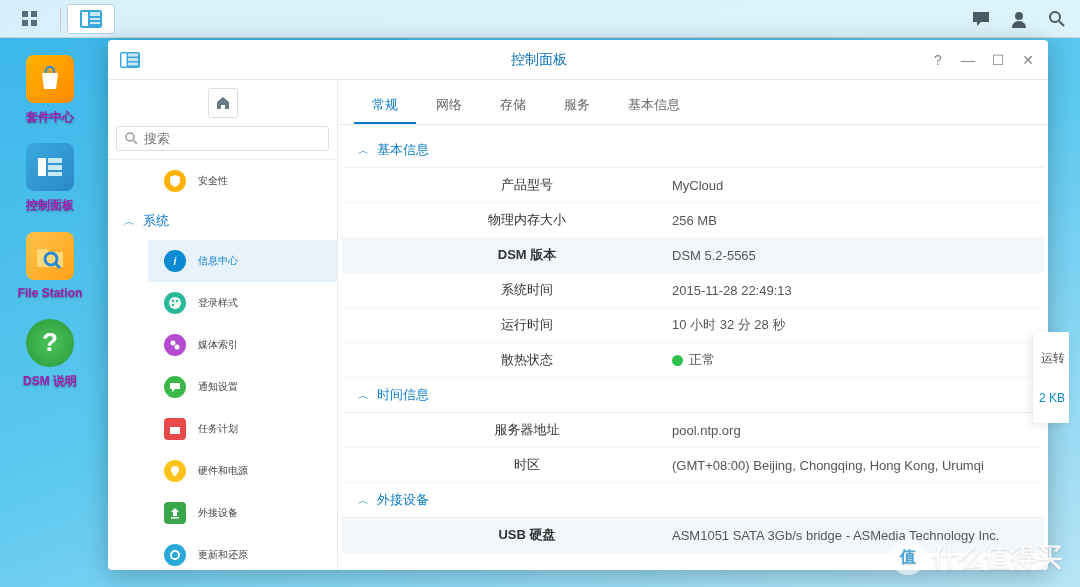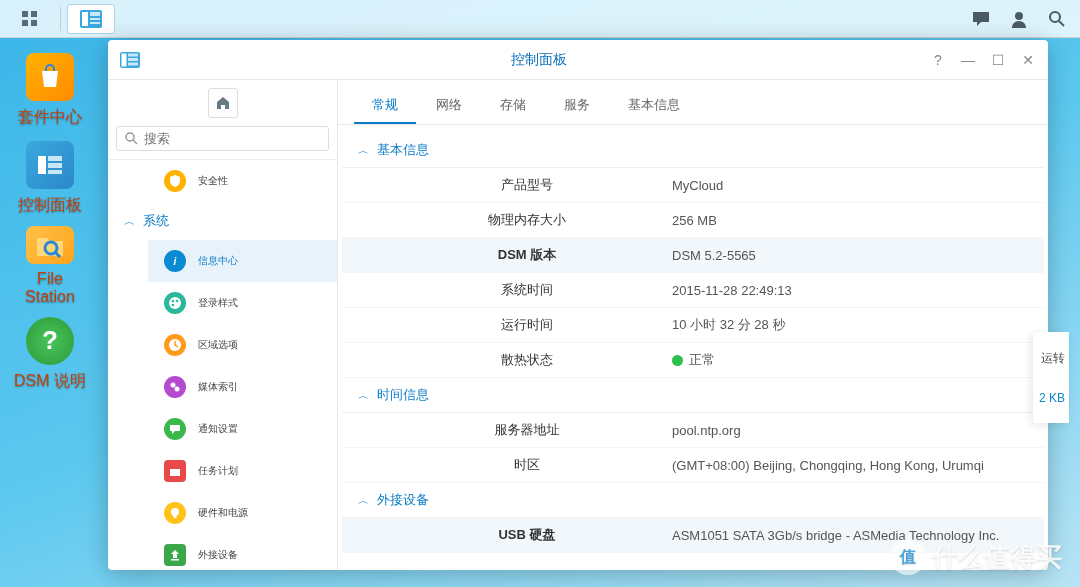--- a/index.html
+++ b/index.html
@@ -10,21 +10,21 @@
     .taskbar-btn { width: 48px; height: 30px; display: flex; align-items: center; justify-content: center; cursor: pointer; border-radius: 3px; margin: 0 2px; }
     .taskbar-btn.active { background: #fff; border: 1px solid #b8d0e0; }
     .taskbar-sep { width: 1px; height: 24px; background: #ccc; margin: 0 4px; }
     .taskbar-right { margin-left: auto; display: flex; align-items: center; }
     .taskbar-icon { width: 38px; height: 30px; display: flex; align-items: center; justify-content: center; cursor: pointer; }
     
     
     .desktop-icons { position: absolute; top: 50px; left: 10px; width: 90px; }
     .desktop-icon { width: 80px; height: 80px; display: flex; flex-direction: column; align-items: center; justify-content: center; margin-bottom: 8px; cursor: pointer; }
     .desktop-icon .icon-box { width: 48px; height: 48px; border-radius: 8px; margin-bottom: 6px; display: flex; align-items: center; justify-content: center; }
-    .desktop-icon .label { color: #c2410c; font-size: 16px; text-shadow: 0 1px 2px rgba(0,0,0,0.4); text-align: center; }
+    .desktop-icon .label { color: #a21caf; font-size: 12px; text-shadow: 0 1px 2px rgba(0,0,0,0.4); text-align: center; font-weight: bold; }
     
     
     .window { position: absolute; top: 40px; left: 108px; width: 940px; height: 530px; background: #fff; border-radius: 4px; box-shadow: 0 4px 24px rgba(0,0,0,0.25); display: flex; flex-direction: column; overflow: hidden; }
     .titlebar { height: 40px; display: flex; align-items: center; padding: 0 12px; border-bottom: 1px solid #e8e8e8; }
     .titlebar-icon { width: 20px; height: 20px; margin-right: 8px; }
     .titlebar-title { flex: 1; text-align: center; color: #0a6fb8; font-size: 14px; font-weight: 500; }
     .titlebar-controls { display: flex; gap: 14px; }
     .titlebar-ctrl { width: 16px; height: 16px; cursor: pointer; color: #888; font-size: 14px; display: flex; align-items: center; justify-content: center; }
     
     .window-body { flex: 1; display: flex; overflow: hidden; }
@@ -211,29 +211,20 @@
             <svg width="14" height="14" viewBox="0 0 14 14">
               <circle cx="7" cy="7" r="6" fill="#fff"></circle>
               <circle cx="5" cy="5" r="1.3" fill="#2ab89a"></circle>
               <circle cx="9" cy="5" r="1.3" fill="#2ab89a"></circle>
               <circle cx="5" cy="9" r="1.3" fill="#2ab89a"></circle>
             </svg>
           </div>
         <span>登录样式</span>
       </div>
       <div class="sidebar-item">
-        <div class="sb-icon" style="background:#ff9a1a">
-            <svg width="14" height="14" viewBox="0 0 14 14">
-              <circle cx="7" cy="7" r="6" fill="#fff"></circle>
-              <path d="M7 3v4l3 2" stroke="#ff9a1a" stroke-width="1.5" fill="none"></path>
-            </svg>
-          </div>
-        <span>区域选项</span>
-      </div>
-      <div class="sidebar-item">
         <div class="sb-icon" style="background:#b44ad0">
             <svg width="14" height="14" viewBox="0 0 14 14">
               <circle cx="5" cy="5" r="2.5" fill="#fff"></circle>
               <circle cx="9" cy="9" r="2.5" fill="#fff"></circle>
             </svg>
           </div>
         <span>媒体索引</span>
       </div>
       <div class="sidebar-item">
         <div class="sb-icon" style="background:#3ab84a">

